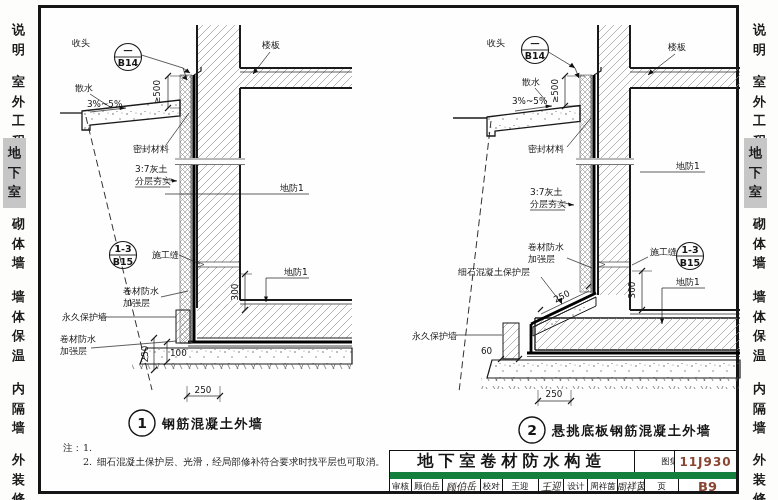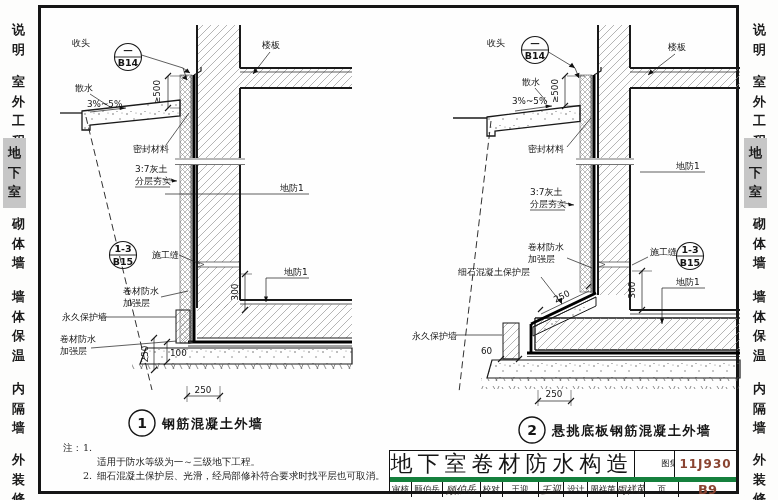--- a/index.html
+++ b/index.html
@@ -25,24 +25,24 @@
   .notes{position:absolute;left:63px;top:441px;width:334px;font-family:"DejaVu Serif",serif;
          font-size:9.6px;line-height:1.45;color:#1d1d1d;}
   .nrow{display:flex;}
   .nlab{width:20px;flex:none;} .nnum{width:14px;flex:none;}
   .nind1{padding-left:34px;} .nind2{padding-left:20px;}
   
   .tblock{position:absolute;left:389px;top:450px;width:347px;height:41px;box-sizing:border-box;
           border-top:1.5px solid #111;border-left:1.5px solid #111;background:#fff;
           display:flex;flex-direction:column;}
   .trow1{height:26px;display:flex;align-items:stretch;}
-  .trow2{flex:1;display:flex;border-top:5px solid #15803d;font-size:8.5px;align-items:stretch;}
+  .trow2{flex:1;display:flex;border-top:7px solid #15803d;font-size:8.5px;align-items:stretch;}
   .tc{display:flex;align-items:center;justify-content:center;box-sizing:border-box;overflow:hidden;white-space:nowrap;}
   .bl{border-left:1px solid #111;}
-  .t-title{flex:1;font-size:22px;font-weight:normal;letter-spacing:5px;}
+  .t-title{flex:1;font-size:16px;font-weight:bold;letter-spacing:5px;}
   .t-lab1{width:34px;font-size:8.5px;padding-left:39px;}
   .t-no{width:62px;font-size:12px;letter-spacing:1px;color:#8a4431;font-weight:bold;}
   .sig{font-family:"DejaVu Serif",serif;font-style:italic;font-size:10px;color:#26221e;transform:rotate(-4deg);}
   .pgno{color:#8a4431;font-size:13px;font-weight:bold;}
 </style>
 </head>
 <body>
 
 <div class="page">
 
@@ -302,21 +302,20 @@
       <text x="137" y="423" text-anchor="middle" class="capnum">2</text>
       <text x="157" y="423" class="cap">悬挑底板钢筋混凝土外墙</text>
     </g>
   </svg>
 
   <div class="notes">
     <div class="nrow">
       <span class="nlab">注：</span>
       <span class="nnum">1.</span>
     </div>
-    <div class="nind1">适用于防水等级为一～三级地下工程。</div>
     <div class="nrow nind2">
       <span class="nnum">2.</span>
       <span>细石混凝土保护层、光滑，经局部修补符合要求时找平层也可取消。</span>
     </div>
   </div>
 
   <div class="tblock">
     <div class="trow1">
       <div class="tc t-title">地下室卷材防水构造</div>
       <div class="tc t-lab1 bl">图集号</div>

